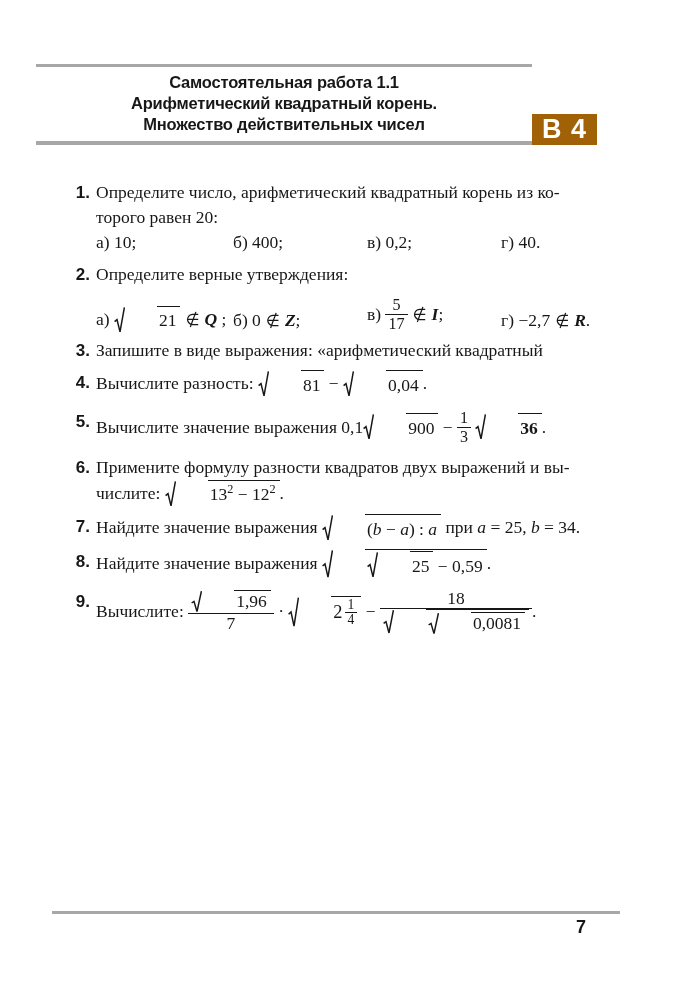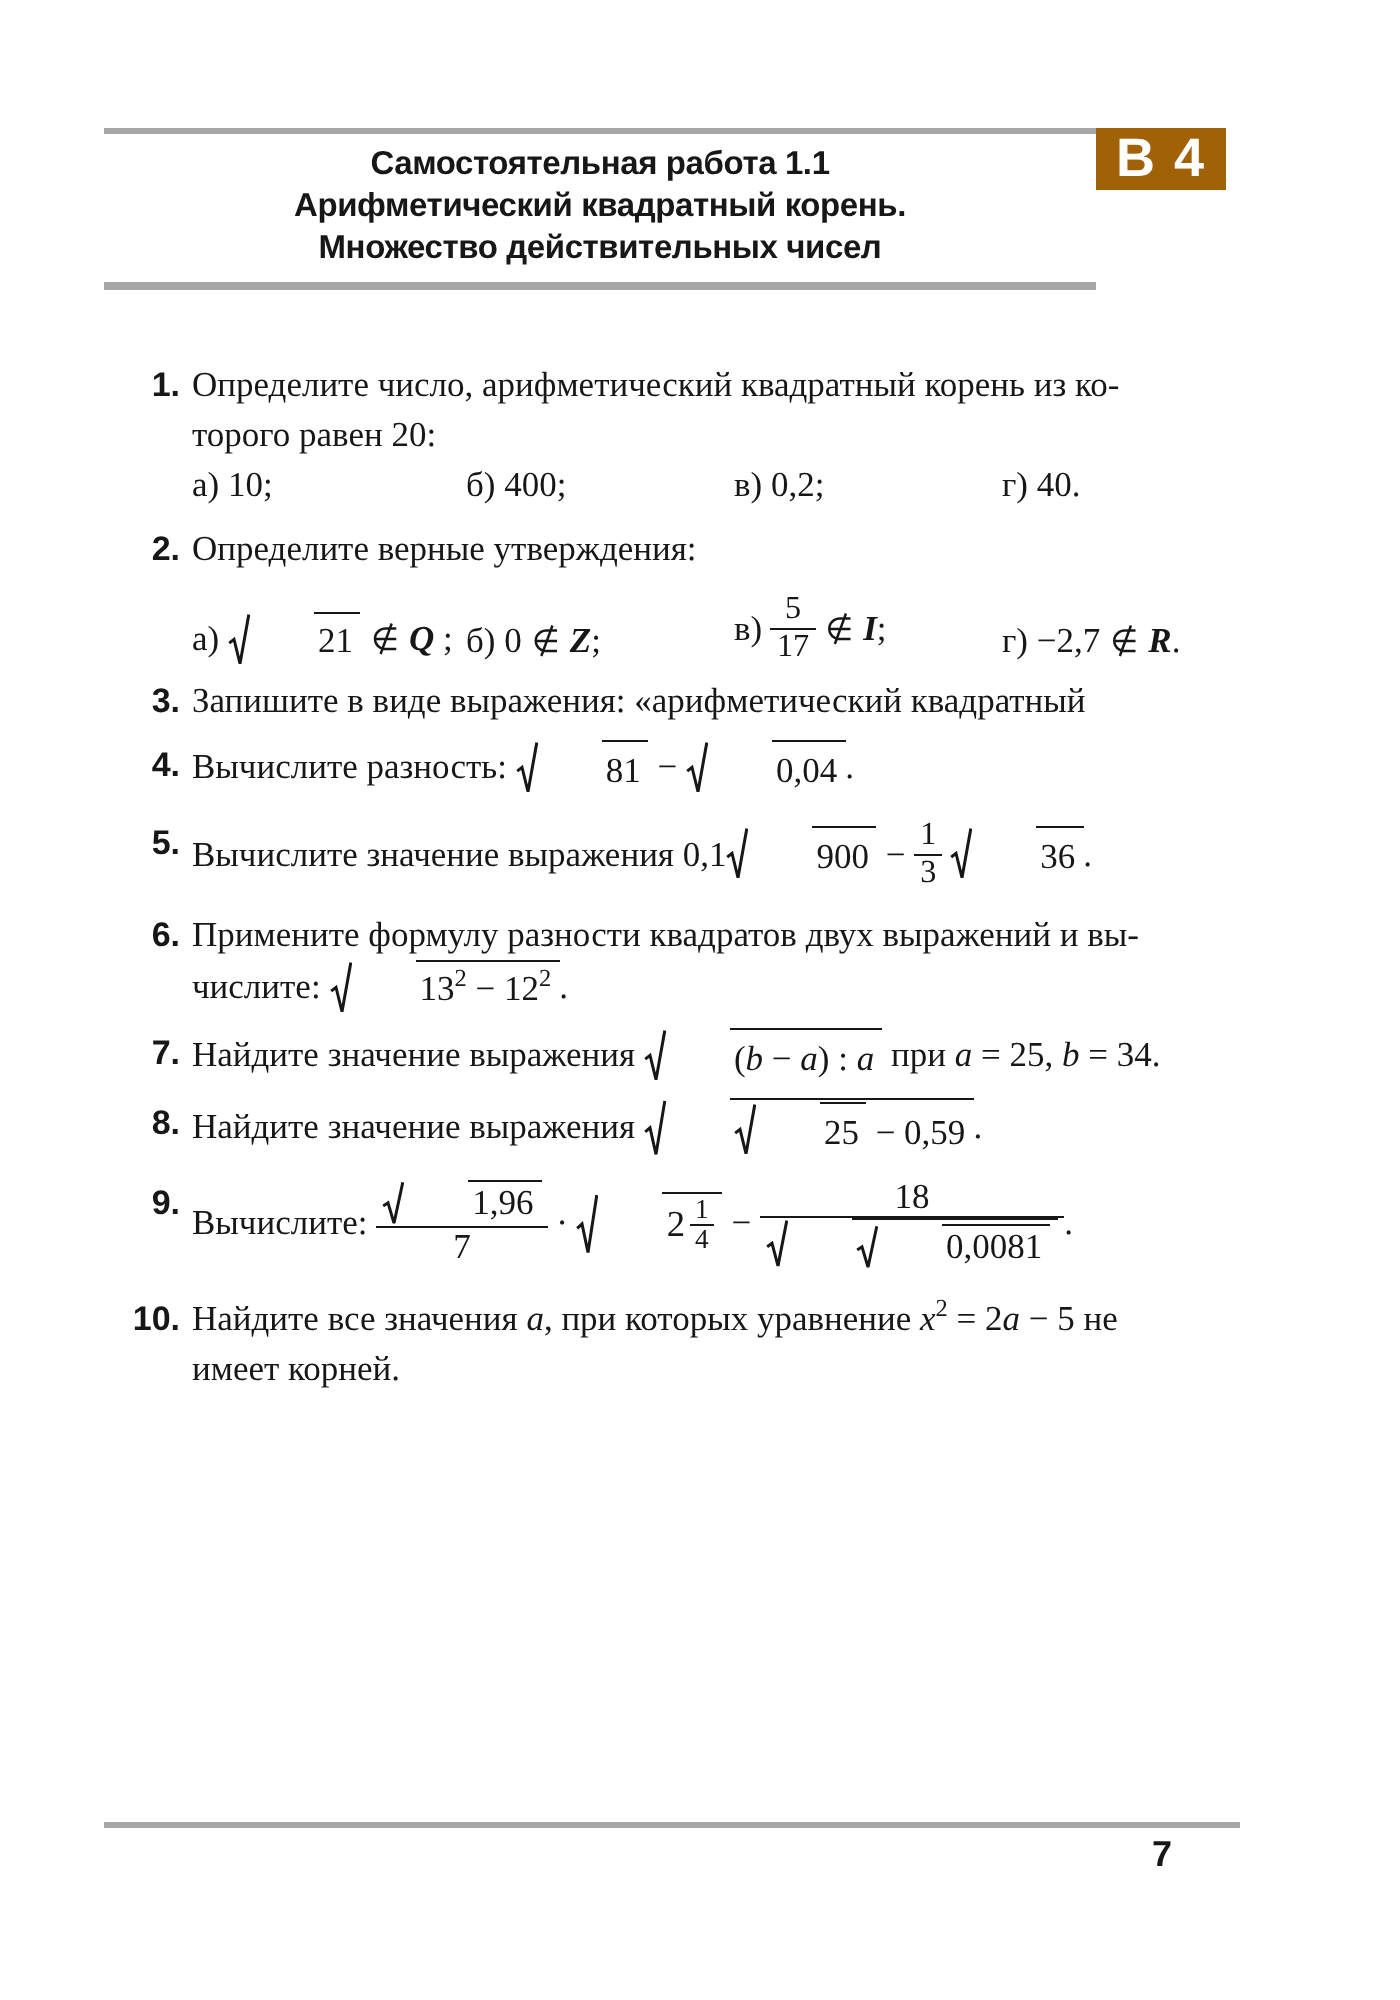--- a/index.html
+++ b/index.html
@@ -4,21 +4,21 @@
 <style>
   html,body { margin:0; padding:0; background:#e8e8e8; }
   .page {
     position:relative; width:700px; height:1000px; margin:0 auto;
     background:#ffffff; color:#171717;
     font-family:"Liberation Serif","DejaVu Serif",serif;
     font-size:17.5px; overflow:hidden;
   }
 
   
-  .header { position:absolute; top:64px; left:52px; width:561px; display:flex; align-items:flex-start; }
+  .header { position:absolute; top:64px; left:36px; width:561px; display:flex; align-items:flex-end; }
   .header-title {
     flex:1; background:#fff; text-align:center;
     border-top:3px solid #a7a7a7; border-bottom:4px solid #a7a7a7;
     padding:5px 0 6px;
     font-family:"Liberation Sans","DejaVu Sans",sans-serif;
     font-weight:bold; font-size:16.5px; line-height:21px; letter-spacing:-0.2px;
   }
   .header-badge {
     width:65px; flex:none; background:#a16207; color:#ffffff;
     display:flex; align-items:center; justify-content:center;
@@ -179,21 +179,21 @@
           <span>0,1</span>
           <span class="sq"><svg class="sgn" viewBox="0 0 11 23" preserveAspectRatio="none">
                 <path d="M0.6 13 L3 11.4 L6 21.6 L10.4 1.1" fill="none" stroke="#171717" stroke-width="1.5" vector-effect="non-scaling-stroke"></path>
               </svg><span class="rad">900</span></span>
           <span> − </span>
           <span class="fr fr-m">
             <span class="nu">1</span>
             <span class="bar"></span>
             <span class="de">3</span>
           </span>
-          <span class="sq" style="margin-left:4px;"><svg class="sgn" viewBox="0 0 11 23" preserveAspectRatio="none">
+          <span class="sq" style="margin-left:4px;font-weight:bold;"><svg class="sgn" viewBox="0 0 11 23" preserveAspectRatio="none">
                 <path d="M0.6 13 L3 11.4 L6 21.6 L10.4 1.1" fill="none" stroke="#171717" stroke-width="1.5" vector-effect="non-scaling-stroke"></path>
               </svg><span class="rad">36</span></span>
           <span>.</span>
         </div>
       </div>
     </div>
 
     <div class="problem mb7">
       <div class="pnum">6.</div>
       <div class="pbody">
@@ -264,26 +264,19 @@
                     <path d="M0.6 13 L3 11.4 L6 21.6 L10.4 1.1" fill="none" stroke="#171717" stroke-width="1.5" vector-effect="non-scaling-stroke"></path>
                   </svg><span class="rad radbase"><span class="sq"><svg class="sgn" viewBox="0 0 11 23" preserveAspectRatio="none">
                         <path d="M0.6 13 L3 11.4 L6 21.6 L10.4 1.1" fill="none" stroke="#171717" stroke-width="1.5" vector-effect="non-scaling-stroke"></path>
                       </svg><span class="rad">0,0081</span></span></span></span></span>
           </span>
           <span>.</span>
         </div>
       </div>
     </div>
 
-    <div class="problem">
-      <div class="pnum">10.</div>
-      <div class="pbody">
-        <div class="line" style="white-space:pre;"><span>Найдите все значения </span><span class="it">a</span><span>, при которых уравнение </span><span class="it">x</span><sup>2</sup><span> = 2</span><span class="it">a</span><span> − 5 не</span></div>
-        <div class="line">имеет корней.</div>
-      </div>
-    </div>
 
   </div>
 
   <div class="footer-rule"></div>
   <div class="page-num">7</div>
 
 </div>
 
 </body></html>

